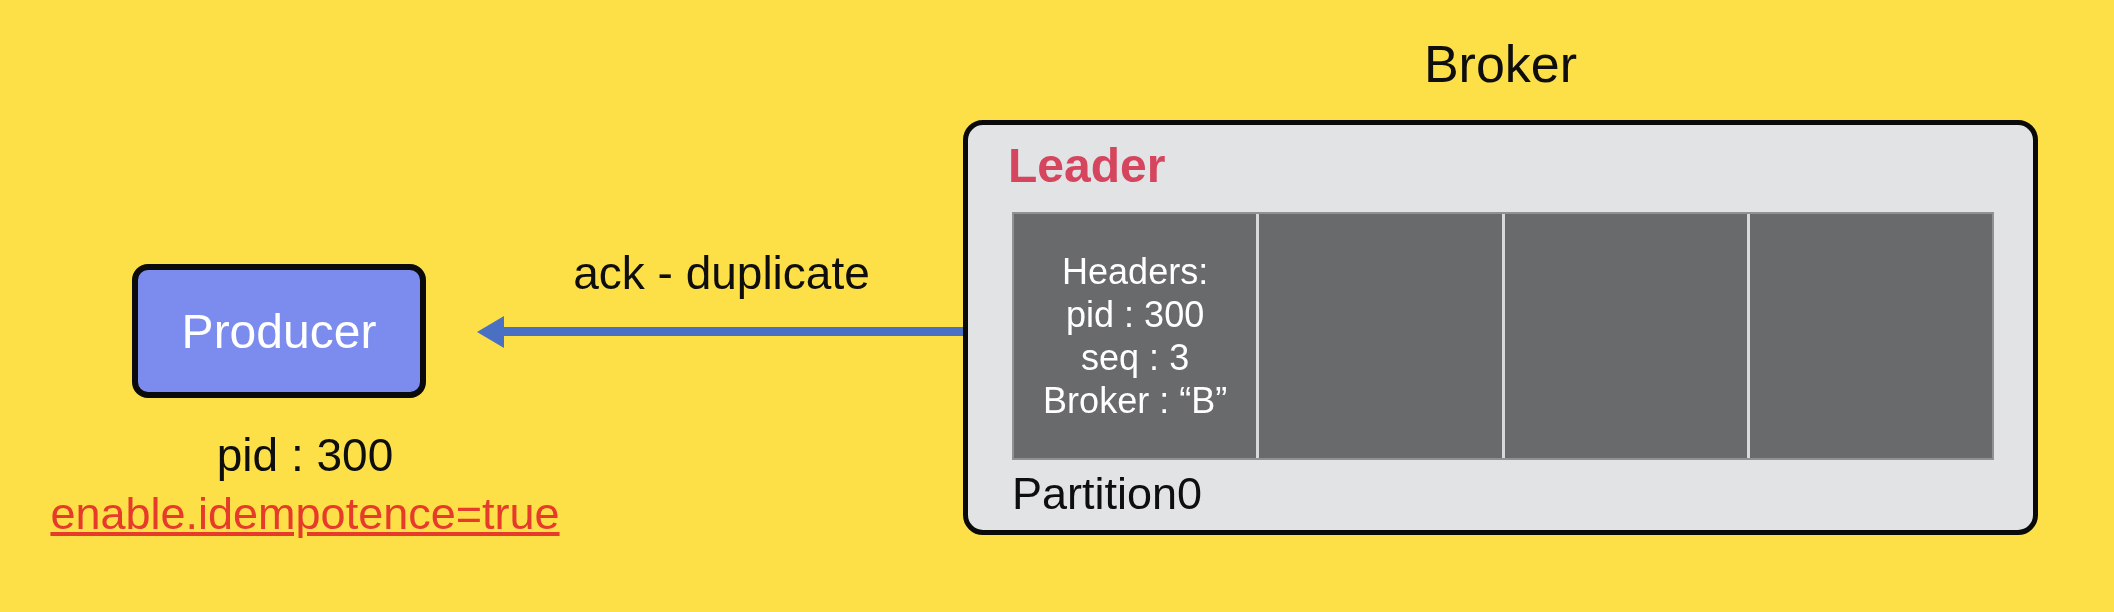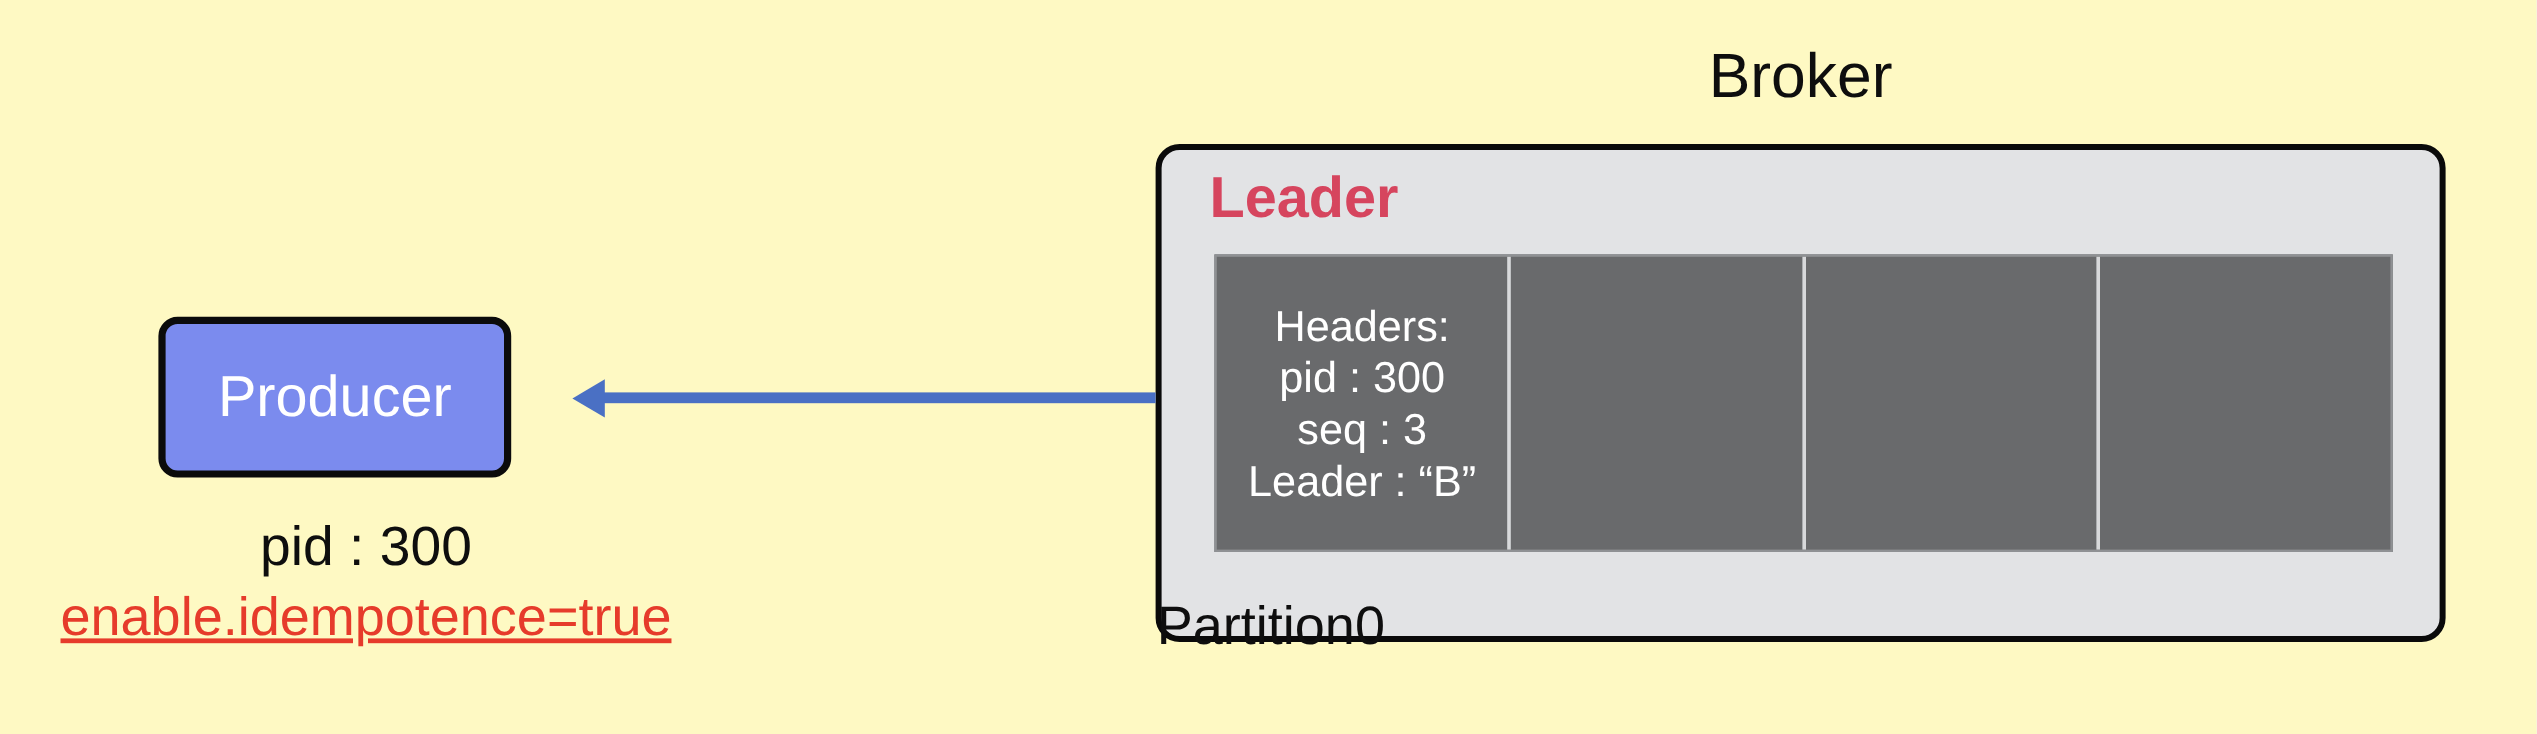--- a/index.html
+++ b/index.html
@@ -5,21 +5,21 @@
   html, body {
     margin: 0;
     padding: 0;
     background: #eff1fc;
     font-family: "Liberation Sans", sans-serif;
   }
   .canvas {
     position: relative;
     width: 2114px;
     height: 612px;
-    background: #fef9c3;
+    background: #fde047;
     overflow: hidden;
   }
   .abs { position: absolute; }
 
   
   .broker-title {
     left: 963px; top: 34px; width: 1075px;
     text-align: center;
     font-size: 52px; line-height: 60px;
     color: #0e0e0e;
@@ -52,24 +52,23 @@
     display: flex;
     flex-direction: column;
     justify-content: center;
     align-items: center;
     color: #ffffff;
     font-size: 36px;
     line-height: 43px;
     text-align: center;
   }
   .partition-label {
-    left: 964px; top: 468px;
+    left: 1012px; top: 468px;
     font-size: 45px; line-height: 52px;
     color: #0e0e0e;
-    margin-top: 28px;
   }
 
   
   .producer-box {
     left: 132px; top: 264px;
     width: 294px; height: 134px;
     box-sizing: border-box;
     background: #7b8bee;
     border: 6px solid #0b0b0b;
     border-radius: 16px;
@@ -122,34 +121,35 @@
 
   <div class="abs broker-box"></div>
 
   <div class="abs leader-label">Leader</div>
 
   <div class="abs partition-log">
     <div class="log-cell message">
       <span>Headers:</span>
       <span>pid : 300</span>
       <span>seq : 3</span>
-      <span>Leader : “B”</span>
+      <span>Broker : “B”</span>
     </div>
     <div class="log-cell"></div>
     <div class="log-cell"></div>
     <div class="log-cell"></div>
   </div>
 
   <div class="abs partition-label">Partition0</div>
 
   <div class="abs producer-box">
     <span>Producer</span>
   </div>
 
   <div class="abs pid-label">pid : 300</div>
 
   <div class="abs config-label">enable.idempotence=true</div>
 
+  <div class="abs ack-label">ack - duplicate</div>
 
   <div class="abs arrow-shaft"></div>
   <div class="abs arrow-head"></div>
 
 </div>
 
 </body></html>

